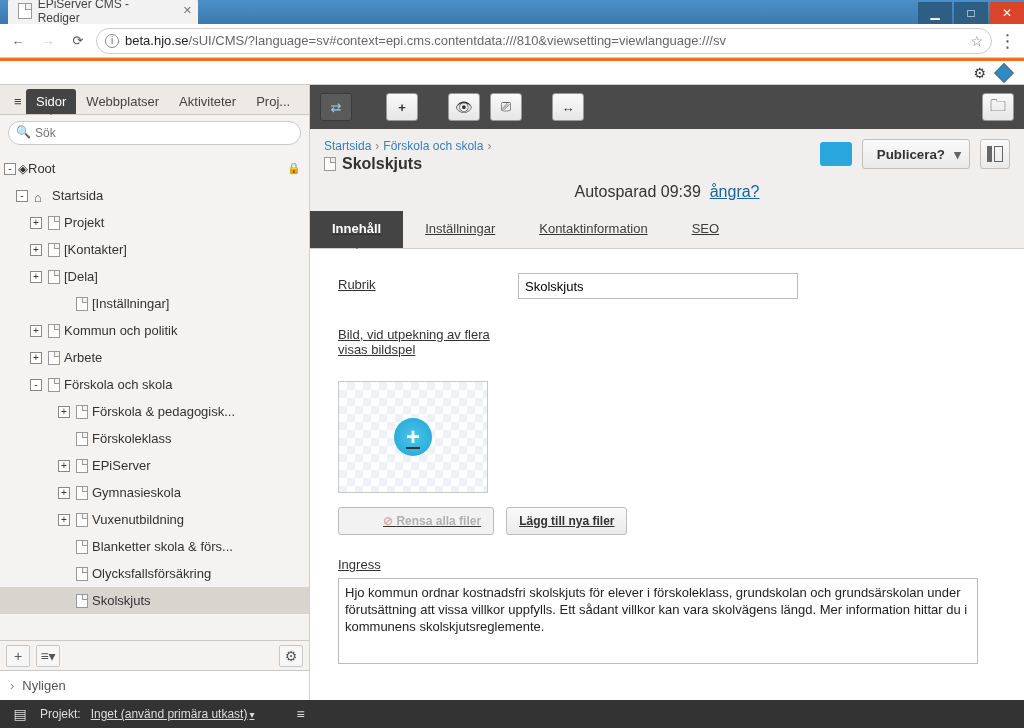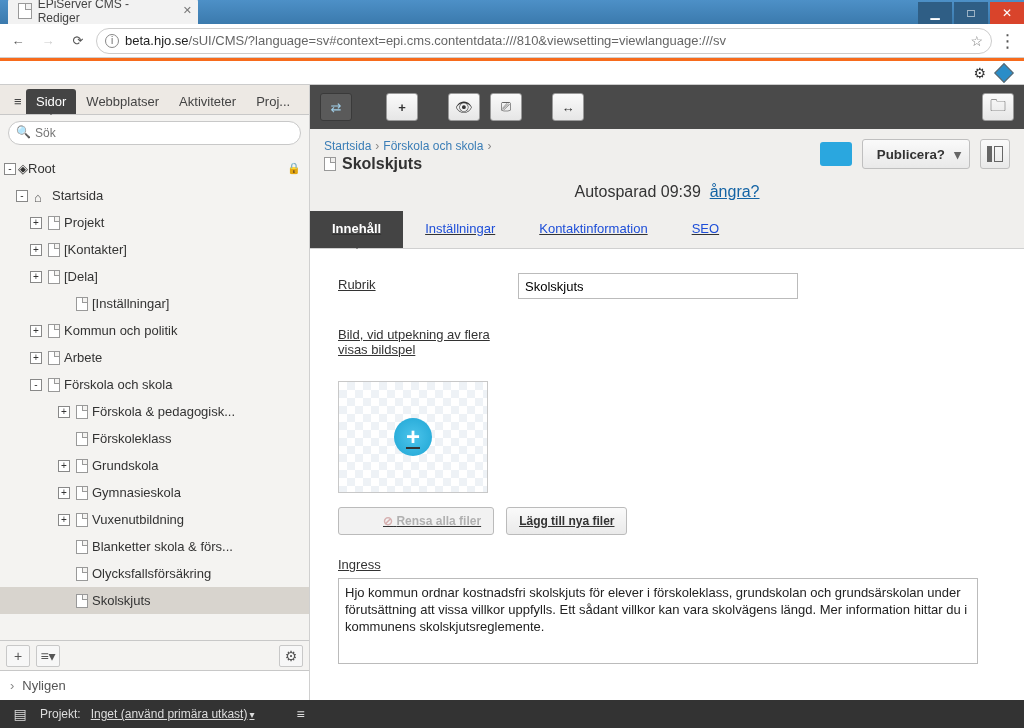--- a/index.html
+++ b/index.html
@@ -95,21 +95,21 @@
 .layout-grid { width:16px; height:16px; position:relative; }
 .layout-grid:before,.layout-grid:after { content:''; position:absolute; background:#666; }
 .layout-grid:before { left:0;top:0;width:5px;height:16px; }
 .layout-grid:after { right:0;top:0;width:9px;height:16px; border:1px solid #666; background:none; box-sizing:border-box; }
 
 .autosave { text-align:center; padding:4px 0 10px 0; font-size:16px; color:#333; }
 .autosave a { color:#1464a5; text-decoration:underline; cursor:pointer; }
 
 .form-panel { background:#fff; margin:0; flex:1; overflow:auto;text-decoration:underline; }
 .form-tabs { height:38px; border-bottom:1px solid #d0d0d0; display:flex; background:#f0efed; }
-.form-tab { padding:10px 22px; font-size:13px; color:#1d4ed8; cursor:pointer; }
+.form-tab { padding:10px 22px; font-size:13px; color:#404040; cursor:pointer; }
 .form-tab.active { background:#444; color:#fff; font-weight:bold; position:relative; }
 .form-tab.active:after { content:''; position:absolute; bottom:-7px; left:50%; margin-left:-6px; border:6px solid transparent; border-top-color:#444; }
 
 .form-body { padding:24px 28px; }
 .field-row { display:flex; margin-bottom:24px; }
 .field-label { width:180px; font-size:13px; color:#333; padding-top:4px; }
 .field-input input[type=text] { width:280px; height:26px; border:1px solid #bbb; padding:0 6px; font-size:13px; }
 .image-drop { width:150px; height:112px; border:1px solid #c8c8c8; background:repeating-conic-gradient(#eef2f6 0 25%, #fff 0 50%) 0 0/16px 16px; display:flex; align-items:center; justify-content:center; margin-bottom:14px; position:relative; }
 .image-drop .plus { width:38px; height:38px; border-radius:50%; background:radial-gradient(#4cc4eb,#1ea5d4); color:#fff; font-size:24px; font-weight:bold; display:flex; align-items:center; justify-content:center; }
 .file-btns { display:flex; gap:12px; margin-bottom:22px; }
@@ -235,21 +235,21 @@
               <span class="label">Förskola &amp; pedagogisk...</span>
             </div>
             <div class="tree-item indent4">
               <span class="plusminus blank"></span>
               <span class="page-ico"></span>
               <span class="label">Förskoleklass</span>
             </div>
             <div class="tree-item indent3">
               <span class="plusminus">+</span>
               <span class="page-ico"></span>
-              <span class="label">Grundskola</span>
+              <span class="label">EPiServer</span>
             </div>
             <div class="tree-item indent3">
               <span class="plusminus">+</span>
               <span class="page-ico"></span>
               <span class="label">Gymnasieskola</span>
             </div>
             <div class="tree-item indent3">
               <span class="plusminus">+</span>
               <span class="page-ico"></span>
               <span class="label">Vuxenutbildning</span>

